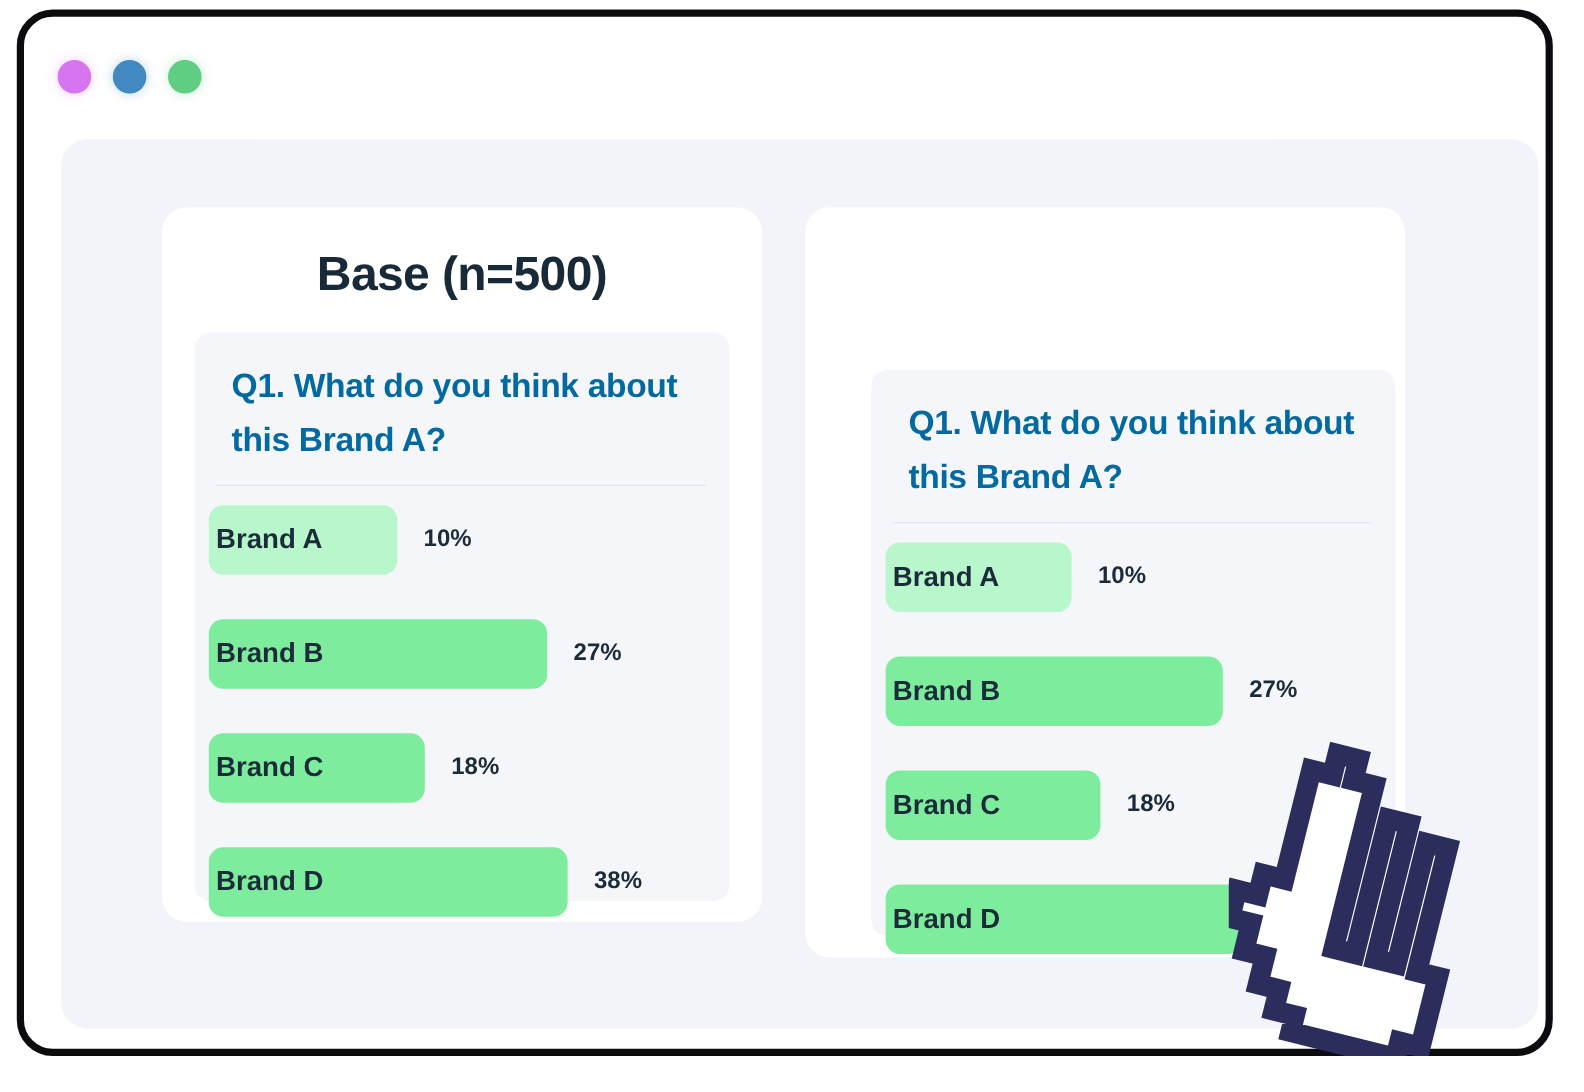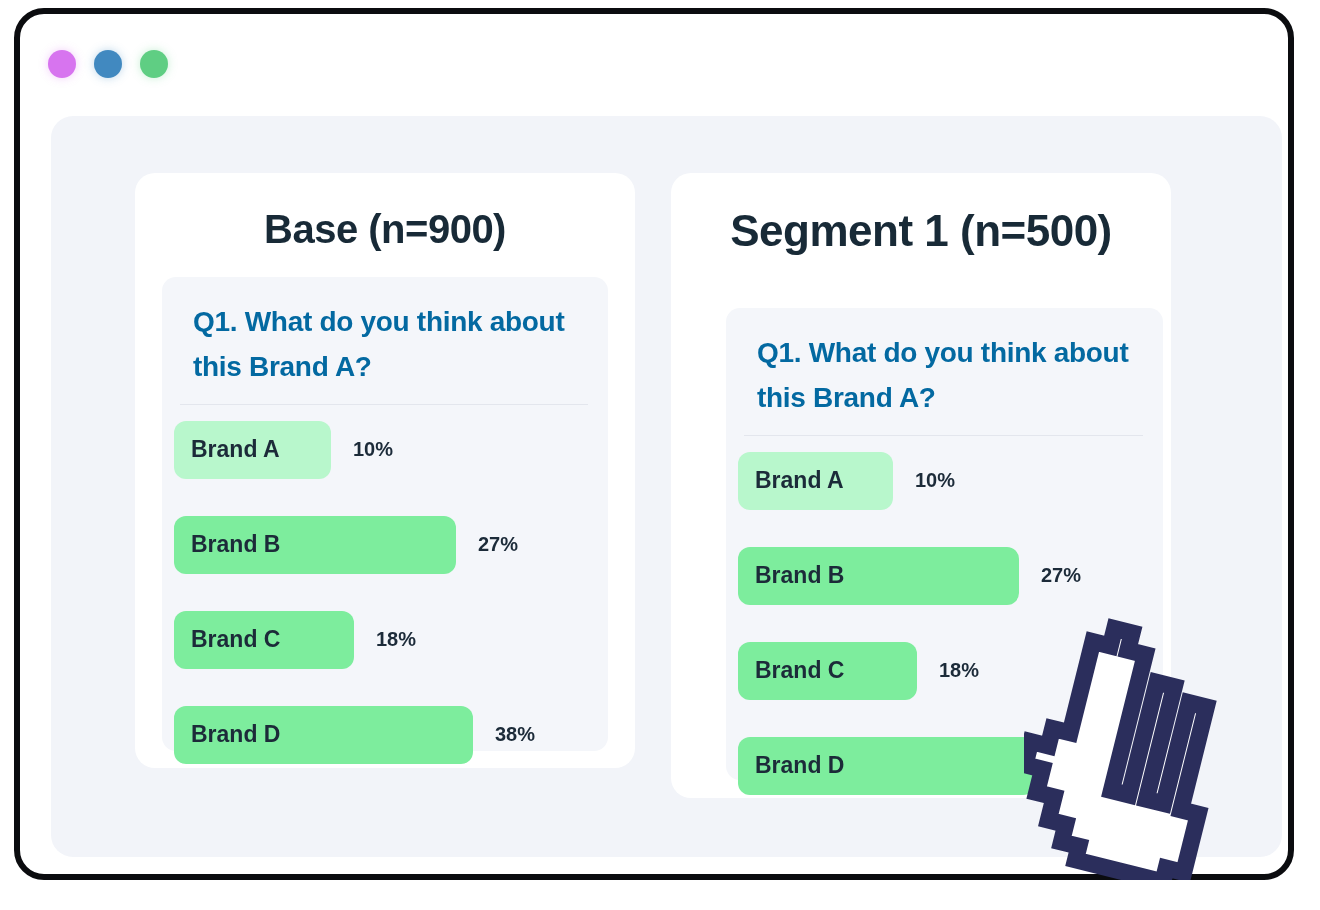--- a/index.html
+++ b/index.html
@@ -152,21 +152,21 @@
     padding-left: 12px;
   }
   .bar-row:last-child { margin-bottom: 0; margin-top: 20px; }
 
   .bar {
     height: 58px;
     border-radius: 12px;
     display: flex;
     align-items: center;
     box-sizing: border-box;
-    padding-left: 17px;
+    padding-left: 6px;
   }
   .bar-label {
     font-size: 23px;
     font-weight: bold;
     color: #1c2b39;
     white-space: nowrap;
   }
   .bar-value {
     font-size: 20px;
     font-weight: bold;
@@ -194,21 +194,21 @@
 
     <div class="titlebar">
       <div class="dot dot-1"></div>
       <div class="dot dot-2"></div>
       <div class="dot dot-3"></div>
     </div>
 
     <div class="canvas">
 
       <div class="panel panel-base">
-        <div class="panel-title">Base (n=900)</div>
+        <div class="panel-title">Base (n=500)</div>
         <div class="qblock">
           <div class="question-text">Q1. What do you think about this Brand A?</div>
           <div class="divider"></div>
           <div class="bars">
 
             <div class="bar-row">
               <div class="bar" style="width:157px;background:#b8f7cc;">
                 <span class="bar-label">Brand A</span>
               </div>
               <span class="bar-value">10%</span>
@@ -233,21 +233,20 @@
                 <span class="bar-label">Brand D</span>
               </div>
               <span class="bar-value">38%</span>
             </div>
 
           </div>
         </div>
       </div>
 
       <div class="panel panel-segment">
-        <div class="panel-title">Segment 1 (n=500)</div>
         <div class="qblock">
           <div class="question-text">Q1. What do you think about this Brand A?</div>
           <div class="divider"></div>
           <div class="bars">
 
             <div class="bar-row">
               <div class="bar" style="width:155px;background:#b8f7cc;">
                 <span class="bar-label">Brand A</span>
               </div>
               <span class="bar-value">10%</span>

